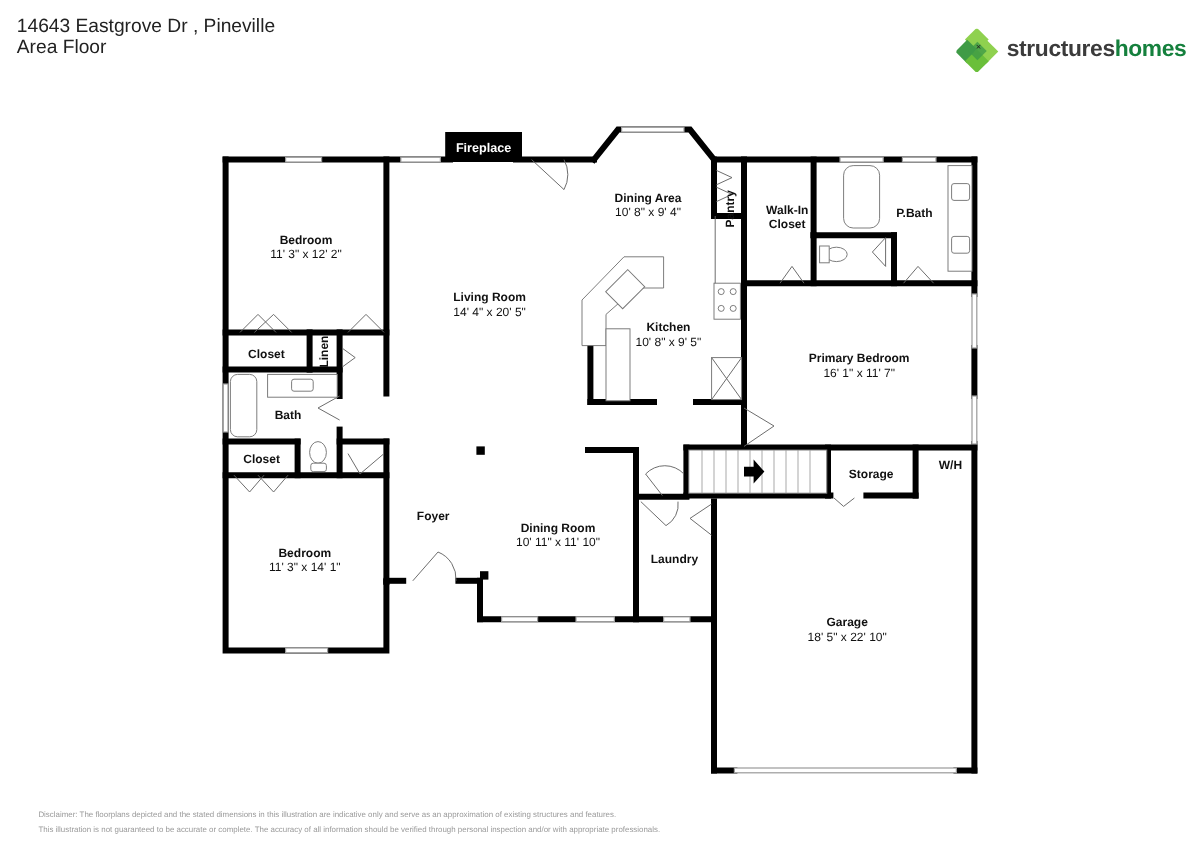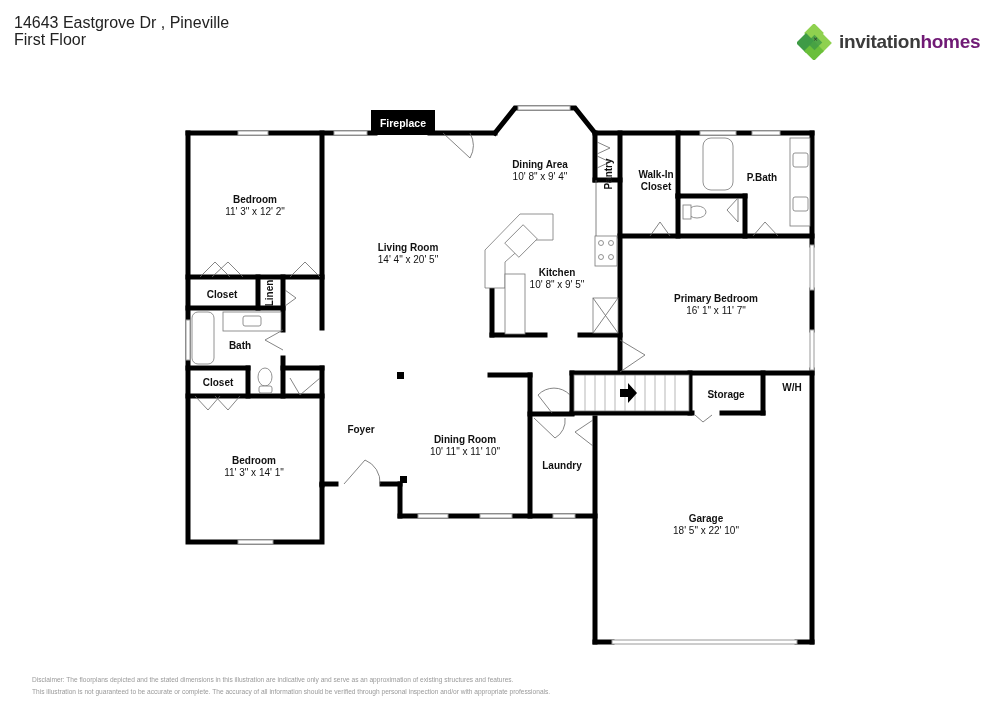--- a/index.html
+++ b/index.html
@@ -1,49 +1,49 @@
 <!DOCTYPE html>
 <html><head>
 <meta charset="utf-8">
 <style>
   html, body { margin:0; padding:0; background:#ffffff; }
   body { width:1000px; height:707px; position:relative; overflow:hidden; font-family:"Liberation Sans", sans-serif; color:#111; }
   .hdr { position:absolute; left:14px; top:14px; font-size:16px; line-height:17px; color:#222; }
   .logo { position:absolute; left:797px; top:24px; display:flex; align-items:center; }
   .logo-text { font-size:19px; font-weight:bold; letter-spacing:-0.3px; margin-left:6px; }
   .logo-a { color:#3b3b3b; }
-  .logo-b { color:#701a75; }
+  .logo-b { color:#15803d; }
   .disc { position:absolute; left:32px; top:674px; font-size:6.6px; line-height:12px; color:#9a9a9a; }
   svg.plan { position:absolute; left:0; top:0; }
   .rl { font-family:"Liberation Sans", sans-serif; font-weight:bold; font-size:10px; fill:#111; text-anchor:middle; }
   .rd { font-family:"Liberation Sans", sans-serif; font-size:10px; fill:#111; text-anchor:middle; }
   .wall { stroke:#000; stroke-width:5; fill:none; stroke-linecap:square; }
   .win { stroke:#9a9a9a; stroke-width:1; fill:#fff; }
   .thin { stroke:#666; stroke-width:0.8; fill:none; }
   .fix { stroke:#777; stroke-width:0.8; fill:#fff; }
 </style>
 </head>
 <body>
 
 <div class="hdr">
   <div>14643 Eastgrove Dr , Pineville</div>
-  <div>First Floor</div>
+  <div>Area Floor</div>
 </div>
 
 <div class="logo">
   <svg width="36" height="36" viewBox="0 0 36 36">
     <rect x="10" y="2" width="14" height="14" transform="rotate(45 17 9)" fill="#8fd14f"></rect>
     <rect x="2" y="12" width="14" height="14" transform="rotate(45 9 19)" fill="#3f9b46"></rect>
     <rect x="18" y="12" width="14" height="14" transform="rotate(45 25 19)" fill="#8fd14f"></rect>
     <rect x="10" y="20" width="14" height="14" transform="rotate(45 17 27)" fill="#6abf3a"></rect>
     <rect x="12" y="13" width="11" height="11" transform="rotate(45 17.5 18.5)" fill="#3f9b46" opacity="0.8"></rect>
     <text x="16" y="17" font-size="6" fill="#222" font-family="DejaVu Sans, sans-serif">×</text>
   </svg>
   <div class="logo-text">
-    <span class="logo-a">invitation</span><span class="logo-b">homes</span>
+    <span class="logo-a">structures</span><span class="logo-b">homes</span>
   </div>
 </div>
 
 <svg class="plan" width="1000" height="707" viewBox="0 0 1000 707">
 
   <g>
 
     <polyline class="wall" points="188,133 188,542 322,542 322,485"></polyline>
     <line class="wall" x1="188" y1="133" x2="375" y2="133"></line>
     <line class="wall" x1="322" y1="133" x2="322" y2="328"></line>

